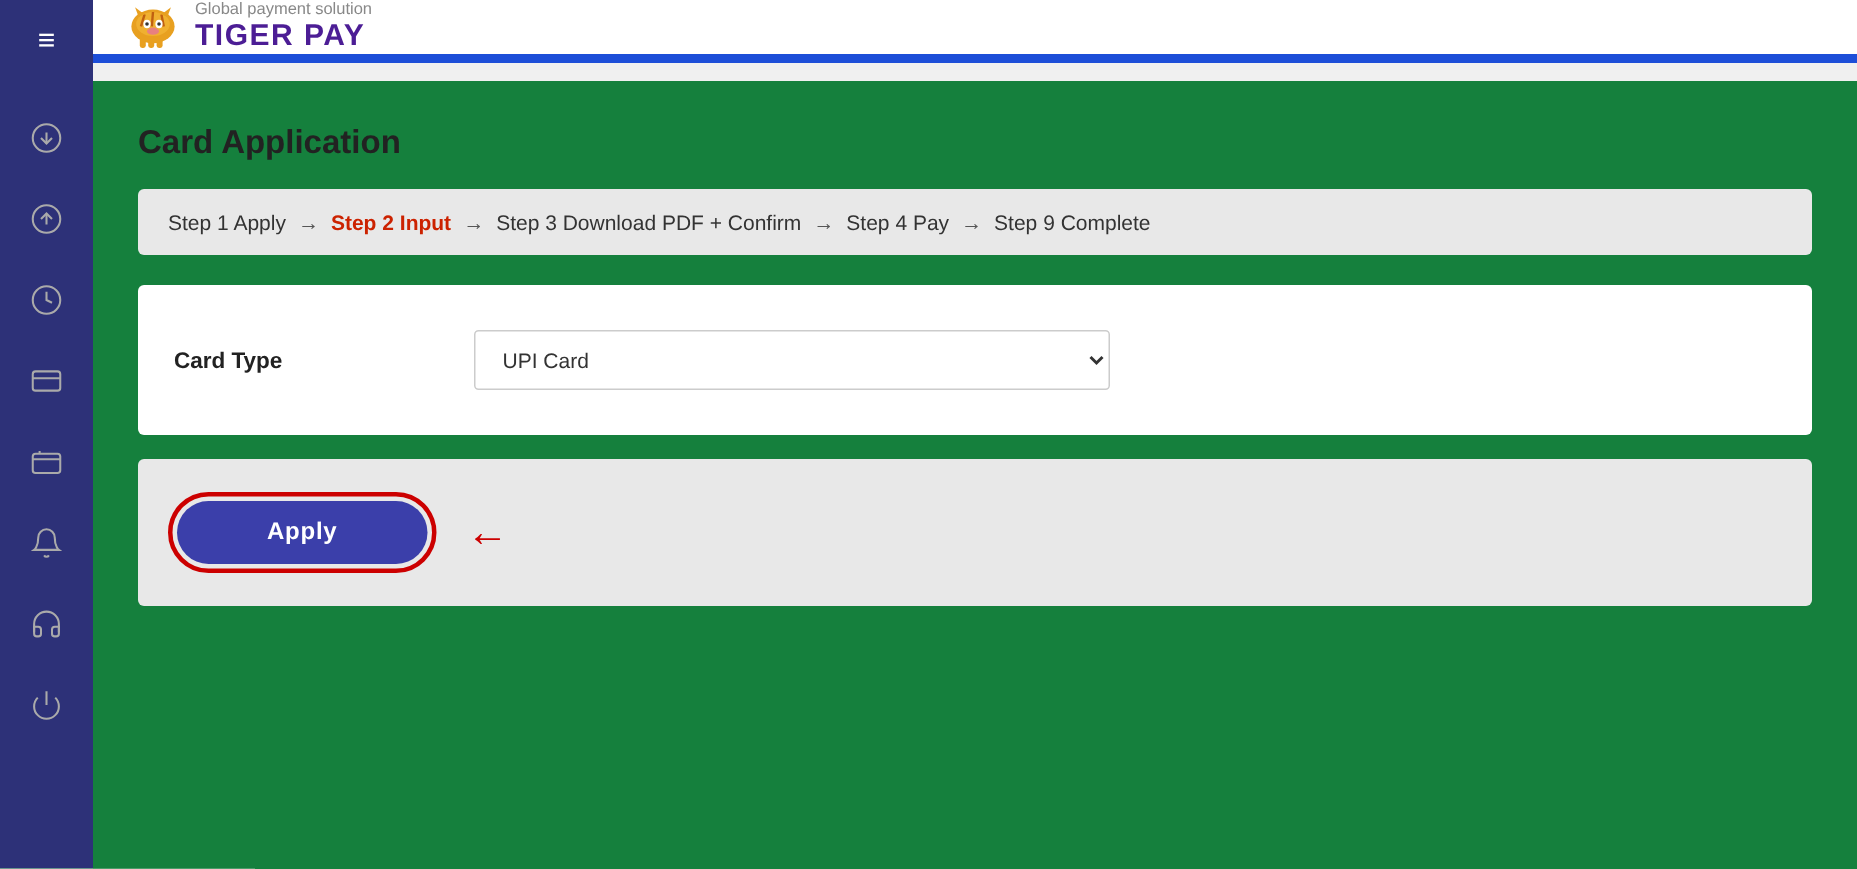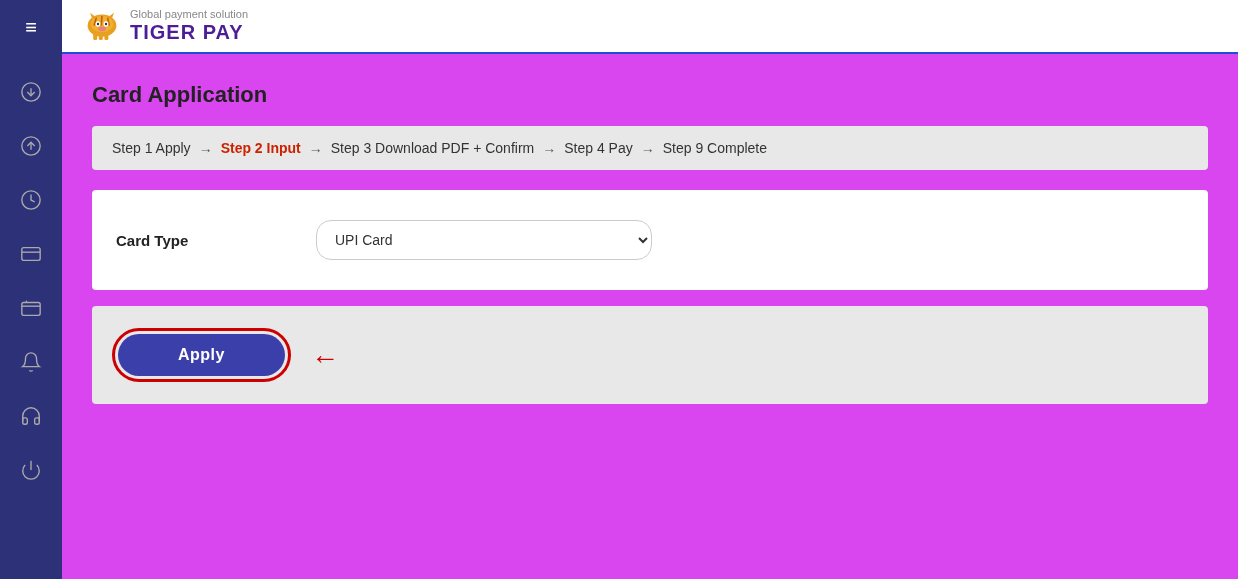--- a/index.html
+++ b/index.html
@@ -48,26 +48,26 @@
       border-radius: 4px;
     }
     .sidebar-nav-item svg { width: 22px; height: 22px; stroke: currentColor; fill: none; stroke-width: 1.5; }
 
     
     .header {
       position: absolute;
       left: 62px;
       top: 0;
       right: 0;
-      height: 54px;
+      height: 42px;
       background: white;
       display: flex;
       align-items: center;
       padding: 0 20px;
-      border-bottom: 2px solid #1d4ed8;
+      border-bottom: 6px solid #1d4ed8;
       z-index: 10;
     }
     .logo-area {
       display: flex;
       align-items: center;
       gap: 8px;
     }
     .logo-tiger {
       font-size: 11px;
       color: #888;
@@ -84,21 +84,21 @@
       height: 36px;
     }
 
     
     .main {
       position: absolute;
       left: 62px;
       top: 54px;
       right: 0;
       bottom: 0;
-      background: #d946ef;
+      background: #15803d;
       padding: 28px 30px;
       overflow-y: auto;
     }
     .page-title {
       font-size: 22px;
       font-weight: bold;
       color: #222;
       margin-bottom: 18px;
     }
 
@@ -141,24 +141,24 @@
     }
     .form-row:last-child { margin-bottom: 0; }
     .form-label {
       font-size: 15px;
       font-weight: bold;
       color: #222;
       width: 200px;
       min-width: 200px;
     }
     .form-control {
-      width: 336px;
+      width: 424px;
       padding: 10px 14px;
       border: 1px solid #ccc;
-      border-radius: 15px;
+      border-radius: 3px;
       font-size: 14px;
       color: #333;
       background: white;
       appearance: auto;
       cursor: pointer;
     }
 
     
     .action-area {
       background: #e8e8e8;

